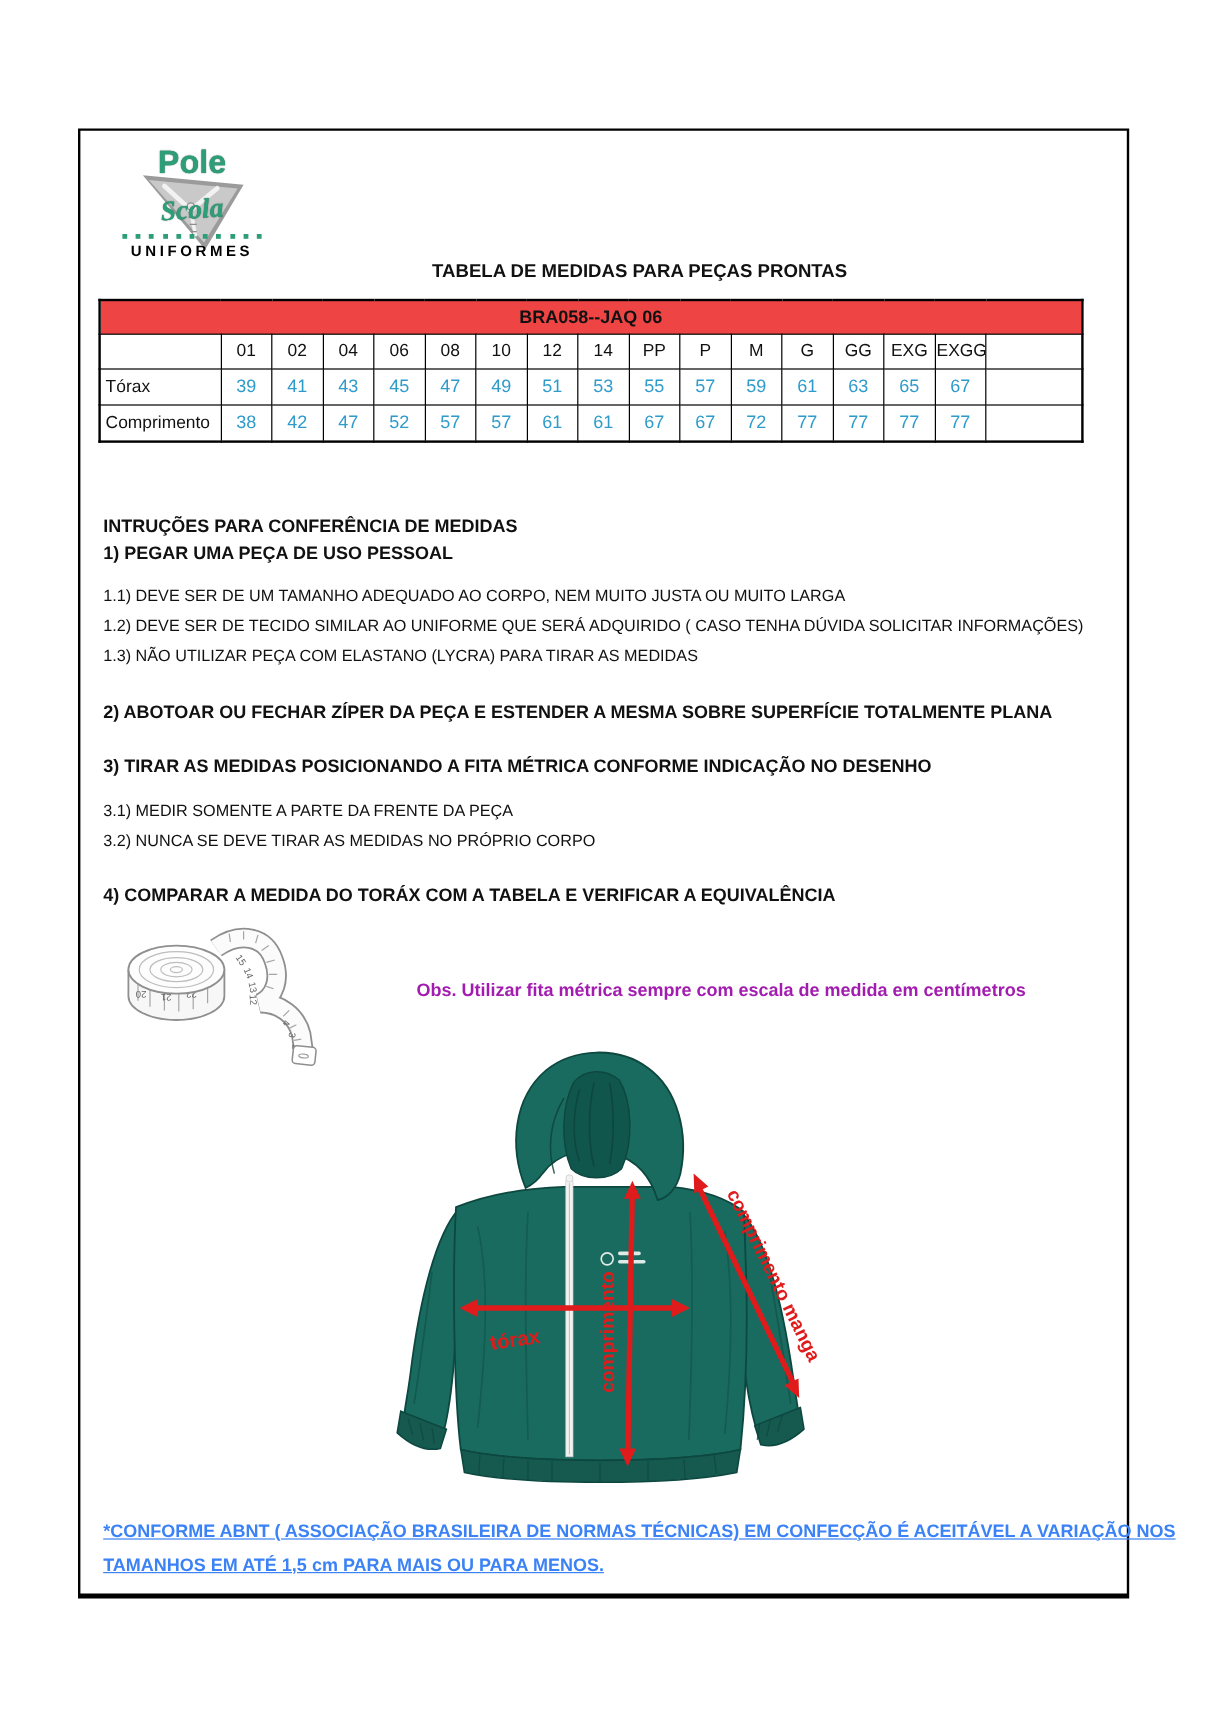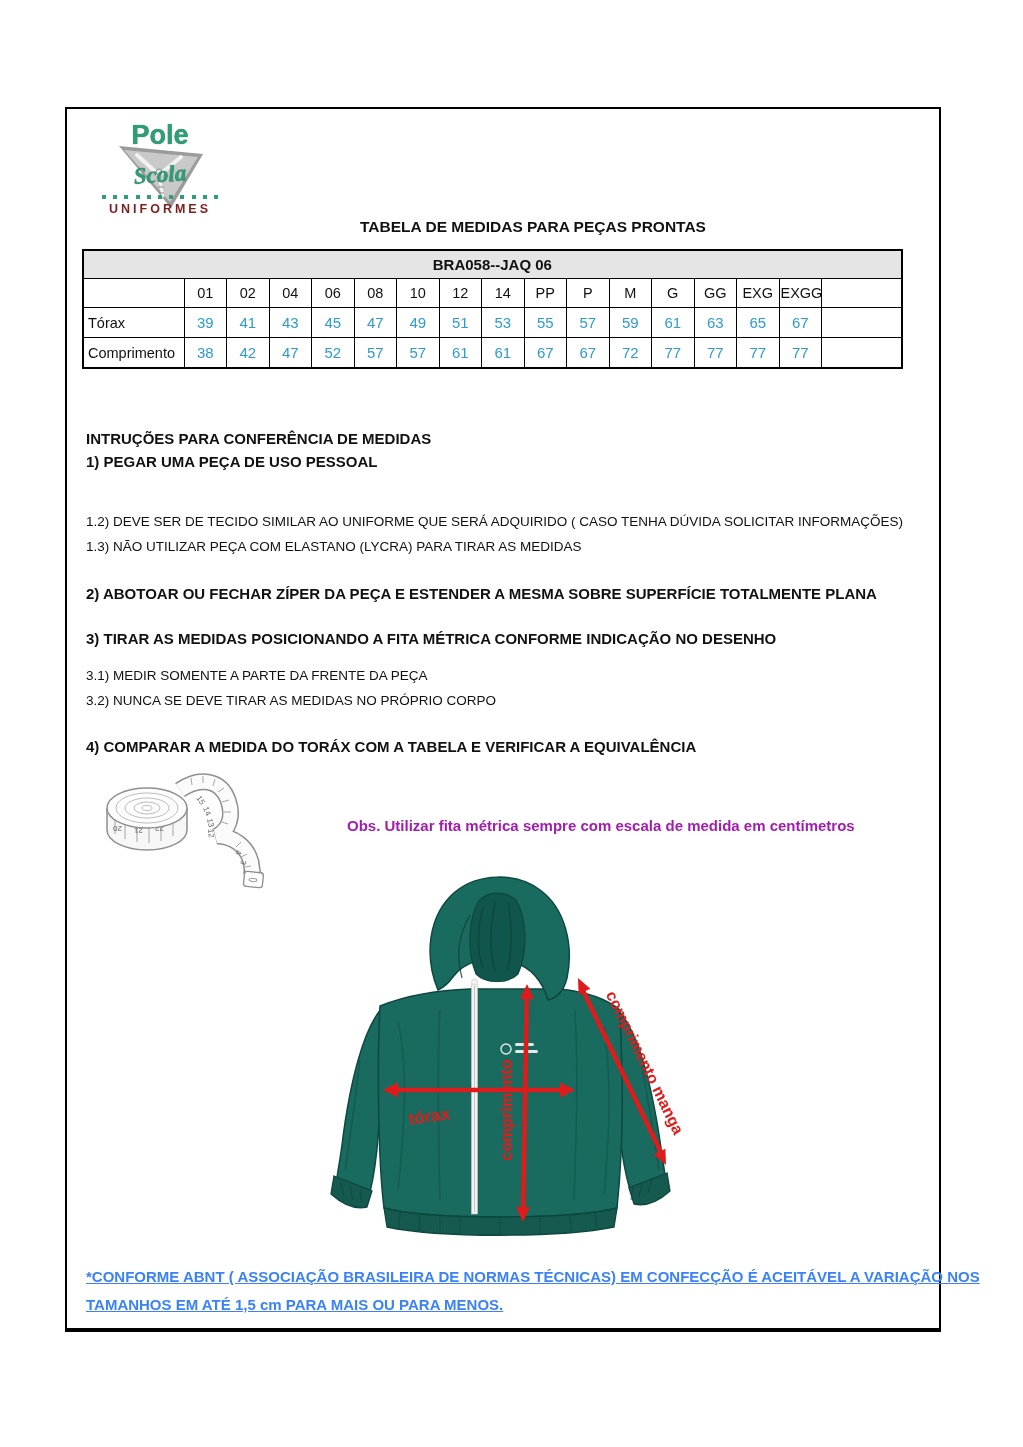--- a/index.html
+++ b/index.html
@@ -16,28 +16,28 @@
   .logo{left:95px;top:118px;width:130px;height:100px;}
   .logo .word1{position:absolute;left:0;top:2px;width:100%;text-align:center;font-size:27px;font-weight:bold;
                color:#2E9E78;text-shadow:0 0 1px #14523c;}
   .logo .emblem{position:absolute;left:20px;top:27px;}
   .logo .word2{position:absolute;left:0;top:44px;width:100%;text-align:center;font-size:23px;font-weight:bold;
                font-style:italic;font-family:"Liberation Serif",serif;color:#2E9E78;text-shadow:0 0 1px #14523c;
                transform:rotate(-4deg);}
   .logo .dots{position:absolute;left:7px;top:77px;width:116px;display:flex;justify-content:space-between;}
   .logo .dots i{width:4px;height:4px;background:#2E9E78;display:block;}
   .logo .word3{position:absolute;left:0;top:84px;width:100%;text-align:center;font-size:12.5px;font-weight:bold;
-               letter-spacing:3px;color:#7f1d1d;}
+               letter-spacing:3px;color:#000000;}
 
   
   .size-table{left:82px;top:249px;}
   table{border-collapse:collapse;table-layout:fixed;width:819px;}
   td{border:1.5px solid #000;text-align:center;font-size:14.5px;overflow:hidden;white-space:nowrap;}
   table{border:2px solid #000;}
-  .model-cell{background:#e5e5e5;font-weight:bold;font-size:15px;height:25px;}
+  .model-cell{background:#ef4444;font-weight:bold;font-size:15px;height:25px;}
   .sizes-row td{height:26px;}
   .data-row td{height:27px;}
   .row-label{text-align:left;padding-left:4px;}
   .val{color:#2E9BCB;font-size:15px;}
 
   
   .line{left:86px;white-space:nowrap;}
   .b15{font-size:15px;font-weight:bold;text-align:center;}
   .r13{font-size:13.5px;}
 
@@ -167,20 +167,21 @@
         <td class="val">77</td>
         <td class="val">77</td>
         <td></td>
       </tr>
     </tbody>
       </table>
   </div>
 
   <div class="abs line b15" style="top:430px">INTRUÇÕES PARA CONFERÊNCIA DE MEDIDAS</div>
   <div class="abs line b15" style="top:453px">1) PEGAR UMA PEÇA DE USO PESSOAL</div>
+  <div class="abs line r13" style="top:489px">1.1) DEVE SER DE UM TAMANHO ADEQUADO AO CORPO, NEM MUITO JUSTA OU MUITO LARGA</div>
   <div class="abs line r13" style="top:514px">1.2) DEVE SER DE TECIDO SIMILAR AO UNIFORME QUE SERÁ ADQUIRIDO ( CASO TENHA DÚVIDA SOLICITAR INFORMAÇÕES)</div>
   <div class="abs line r13" style="top:539px">1.3) NÃO UTILIZAR PEÇA COM ELASTANO (LYCRA) PARA TIRAR AS MEDIDAS</div>
   <div class="abs line b15" style="top:585px">2) ABOTOAR OU FECHAR ZÍPER DA PEÇA E ESTENDER A MESMA SOBRE SUPERFÍCIE TOTALMENTE PLANA</div>
   <div class="abs line b15" style="top:630px">3) TIRAR AS MEDIDAS POSICIONANDO A FITA MÉTRICA CONFORME INDICAÇÃO NO DESENHO</div>
   <div class="abs line r13" style="top:668px">3.1) MEDIR SOMENTE A PARTE DA FRENTE DA PEÇA</div>
   <div class="abs line r13" style="top:693px">3.2) NUNCA SE DEVE TIRAR AS MEDIDAS NO PRÓPRIO CORPO</div>
   <div class="abs line b15" style="top:738px">4) COMPARAR A MEDIDA DO TORÁX COM A TABELA E VERIFICAR A EQUIVALÊNCIA</div>
 
   <svg class="abs" style="left:95px;top:772px" width="205" height="120" viewBox="0 0 205 120">
     <path d="M12,36 L12,58 A40,20 0 0 0 92,58 L92,36" fill="#f7f7f7" stroke="#8f8f8f" stroke-width="1.5"></path>

